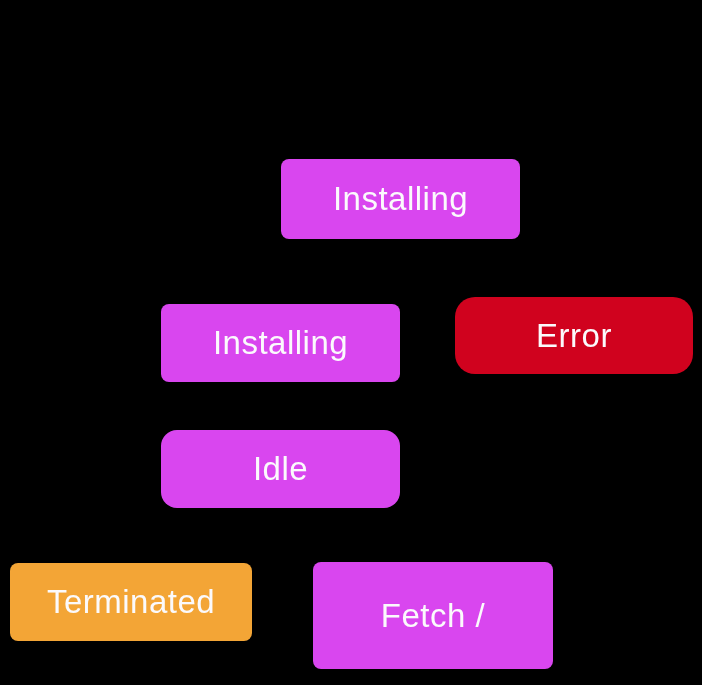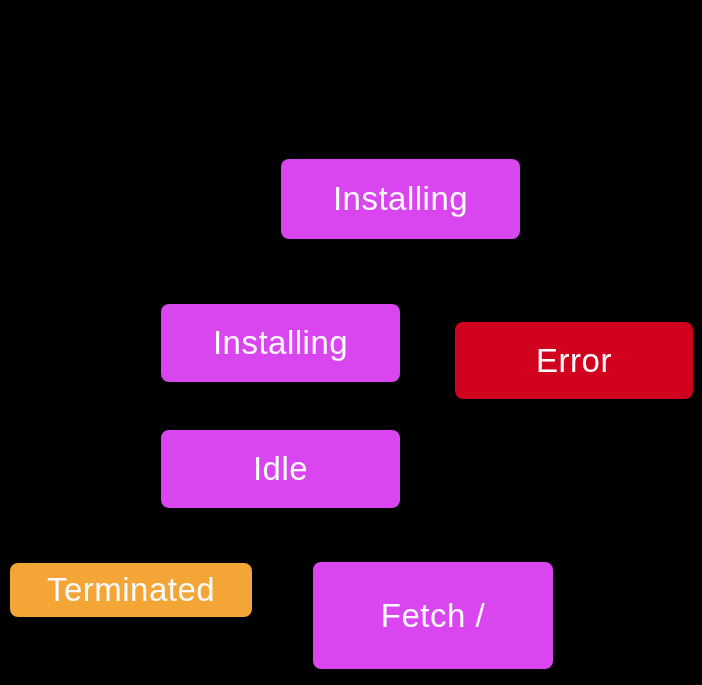--- a/index.html
+++ b/index.html
@@ -29,23 +29,23 @@
     text-align: center;
     line-height: 1.32;
     box-sizing: border-box;
   }
   .node--state      { background: #d946ef; }
   .node--error      { background: #d0021e; }
   .node--terminated { background: #f3a536; }
 
   .node--installing { left: 281px; top: 159px; width: 239px; height: 80px; }
   .node--activated  { left: 161px; top: 304px; width: 239px; height: 78px; }
-  .node--errorpos   { left: 455px; top: 322px; width: 238px; height: 77px; }
-  .node--idle       { left: 161px; top: 430px; width: 239px; height: 78px; }
-  .node--terminatedpos { left: 10px; top: 563px; width: 242px; height: 54px; }
+  .node--errorpos   { left: 455px; top: 297px; width: 238px; height: 77px; border-radius: 20px; }
+  .node--idle       { left: 161px; top: 430px; width: 239px; height: 78px; border-radius: 16px; }
+  .node--terminatedpos { left: 10px; top: 563px; width: 242px; height: 78px; }
   .node--fetch      { left: 313px; top: 562px; width: 240px; height: 107px; align-items: center; }
 </style>
 </head>
 <body>
 
 <div class="canvas">
 
   <div class="node node--state node--installing">
     <span>Installing</span>
   </div>

